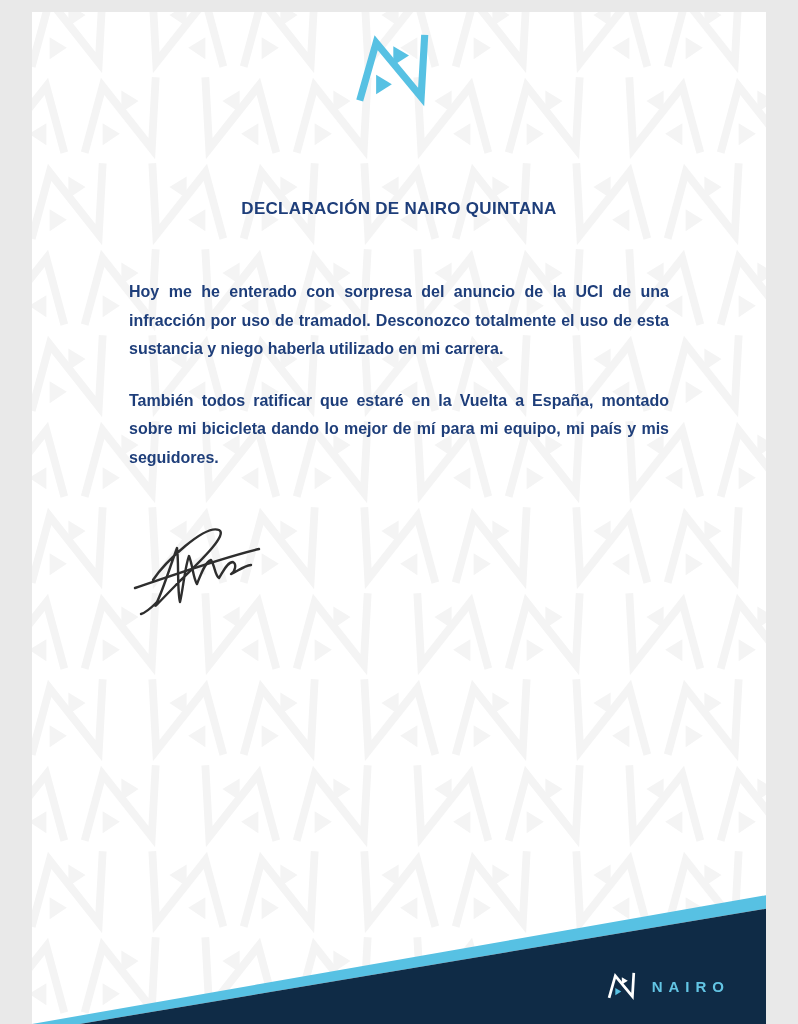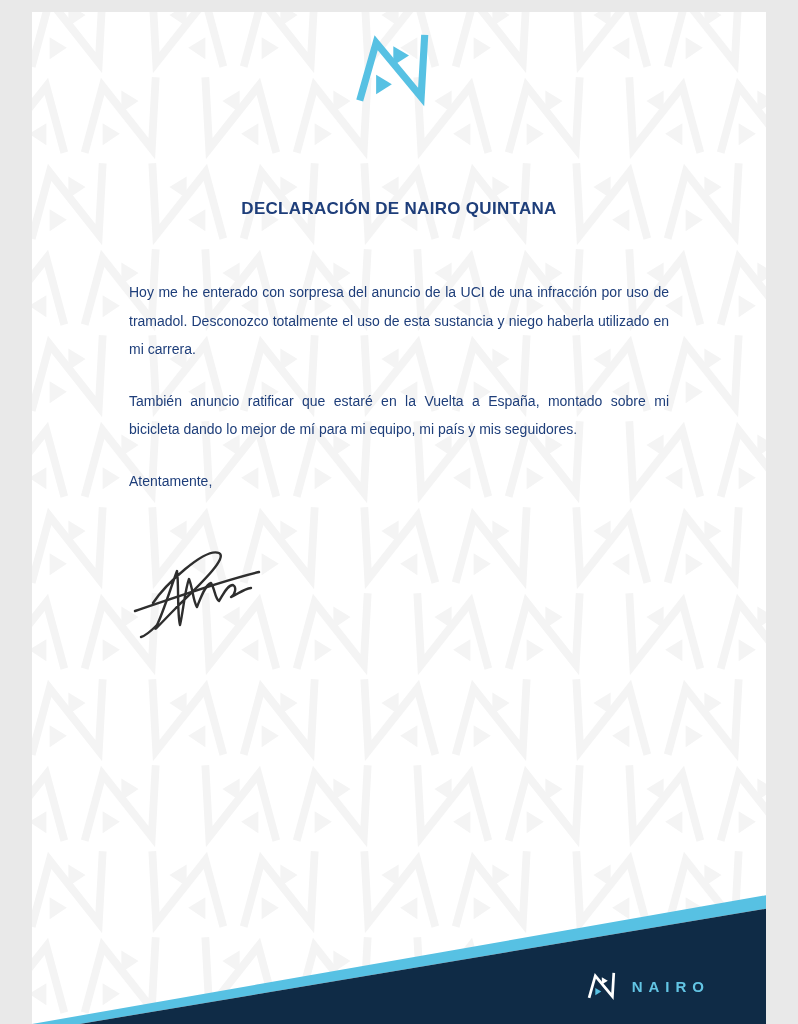--- a/index.html
+++ b/index.html
@@ -25,23 +25,23 @@
     margin:82px 0 0;
     text-align:center;
     font-size:17px;
     font-weight:bold;
     letter-spacing:.3px;
     color:#1e3e7a;
   }
   .body-text{padding:0 97px;}
   .body-text p{
     margin:0 0 23px;
-    font-size:14px;
+    font-size:16px;
     line-height:28.5px;
-    font-weight:normal;
+    font-weight:bold;
     color:#1e3e7a;
     text-align:justify;
   }
   .body-text p.first{margin-top:59px;}
   .closing{
     margin:0;
     font-size:16px;
     font-weight:bold;
     color:#1e3e7a;
     text-align:left;
@@ -59,21 +59,21 @@
     color:#1e3e7a;
   }
   
   .band{
     position:absolute;left:0;top:864px;
     width:798px;height:160px;
     z-index:2;
   }
   .footer-brand{
     position:absolute;
-    right:56px;top:956px;
+    right:36px;top:956px;
     display:flex;align-items:center;gap:9px;
     z-index:3;
   }
   .footer-n{width:38px;height:36px;}
   .footer-name{
     color:#63c5e4;
     font-size:15px;
     letter-spacing:6px;
     font-weight:bold;
   }
@@ -249,23 +249,22 @@
   <div class="content">
 
     <svg class="logo" viewBox="0 0 140 105">
       <use href="#nglyph"></use>
     </svg>
 
     <h1 class="title">DECLARACIÓN DE NAIRO QUINTANA</h1>
 
     <div class="body-text">
       <p class="first">Hoy me he enterado con sorpresa del anuncio de la UCI de una infracción por uso de tramadol. Desconozco totalmente el uso de esta sustancia y niego haberla utilizado en mi carrera.</p>
-      <p>También anuncio ratificar que estaré en la Vuelta a España, montado sobre mi bicicleta dando lo mejor de mí para mi equipo, mi país y mis seguidores.</p>
-
-      <p class="closing">Atentamente,</p>
+      <p>También todos ratificar que estaré en la Vuelta a España, montado sobre mi bicicleta dando lo mejor de mí para mi equipo, mi país y mis seguidores.</p>
+
 
       <svg class="signature" viewBox="0 0 160 98">
         <g fill="none" stroke="currentColor" stroke-width="2.4" stroke-linecap="round" stroke-linejoin="round">
           <path d="M22,62 C34,44 74,6 88,12 C98,17 64,48 44,68 C30,82 20,94 26,84
                    C32,72 40,46 46,30 C48,44 46,72 49,84 C52,72 54,48 58,38
                    C62,48 62,60 66,66 C70,56 74,44 80,42 C84,48 84,58 88,60
                    C92,54 96,44 102,44 C106,46 104,54 100,56 C106,54 112,48 120,47"></path>
           <path d="M4,70 C40,58 90,40 128,31"></path>
           <path d="M26,84 C20,90 14,95 10,96"></path>
         </g>

